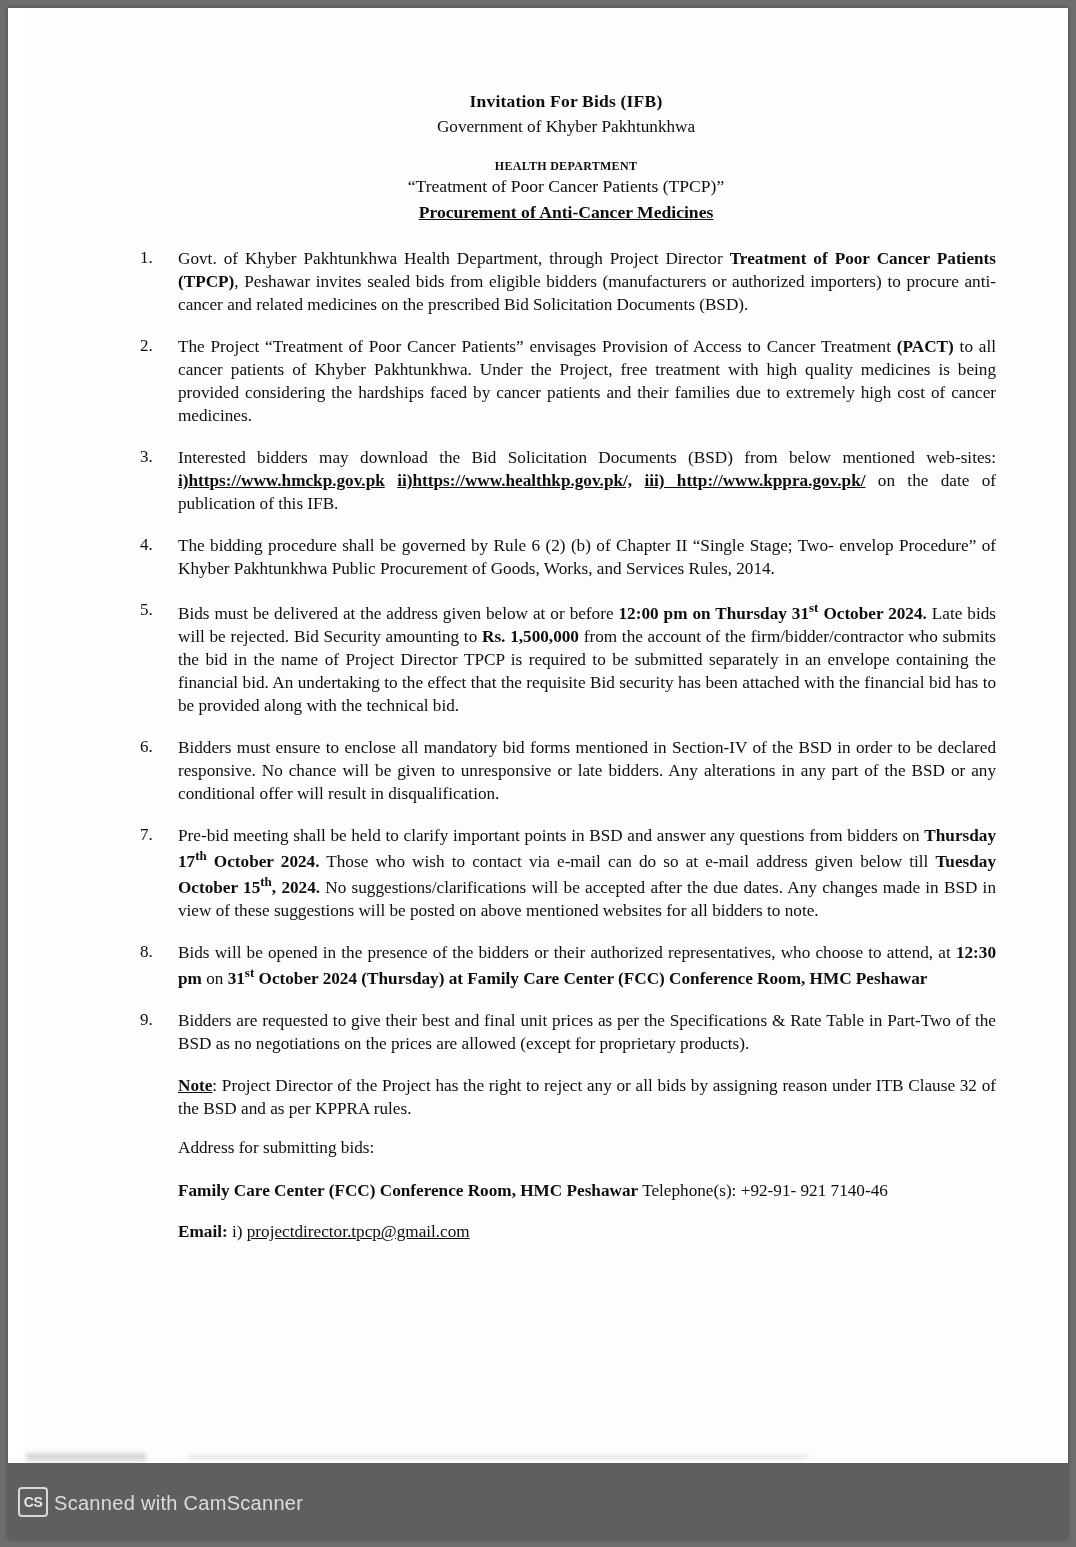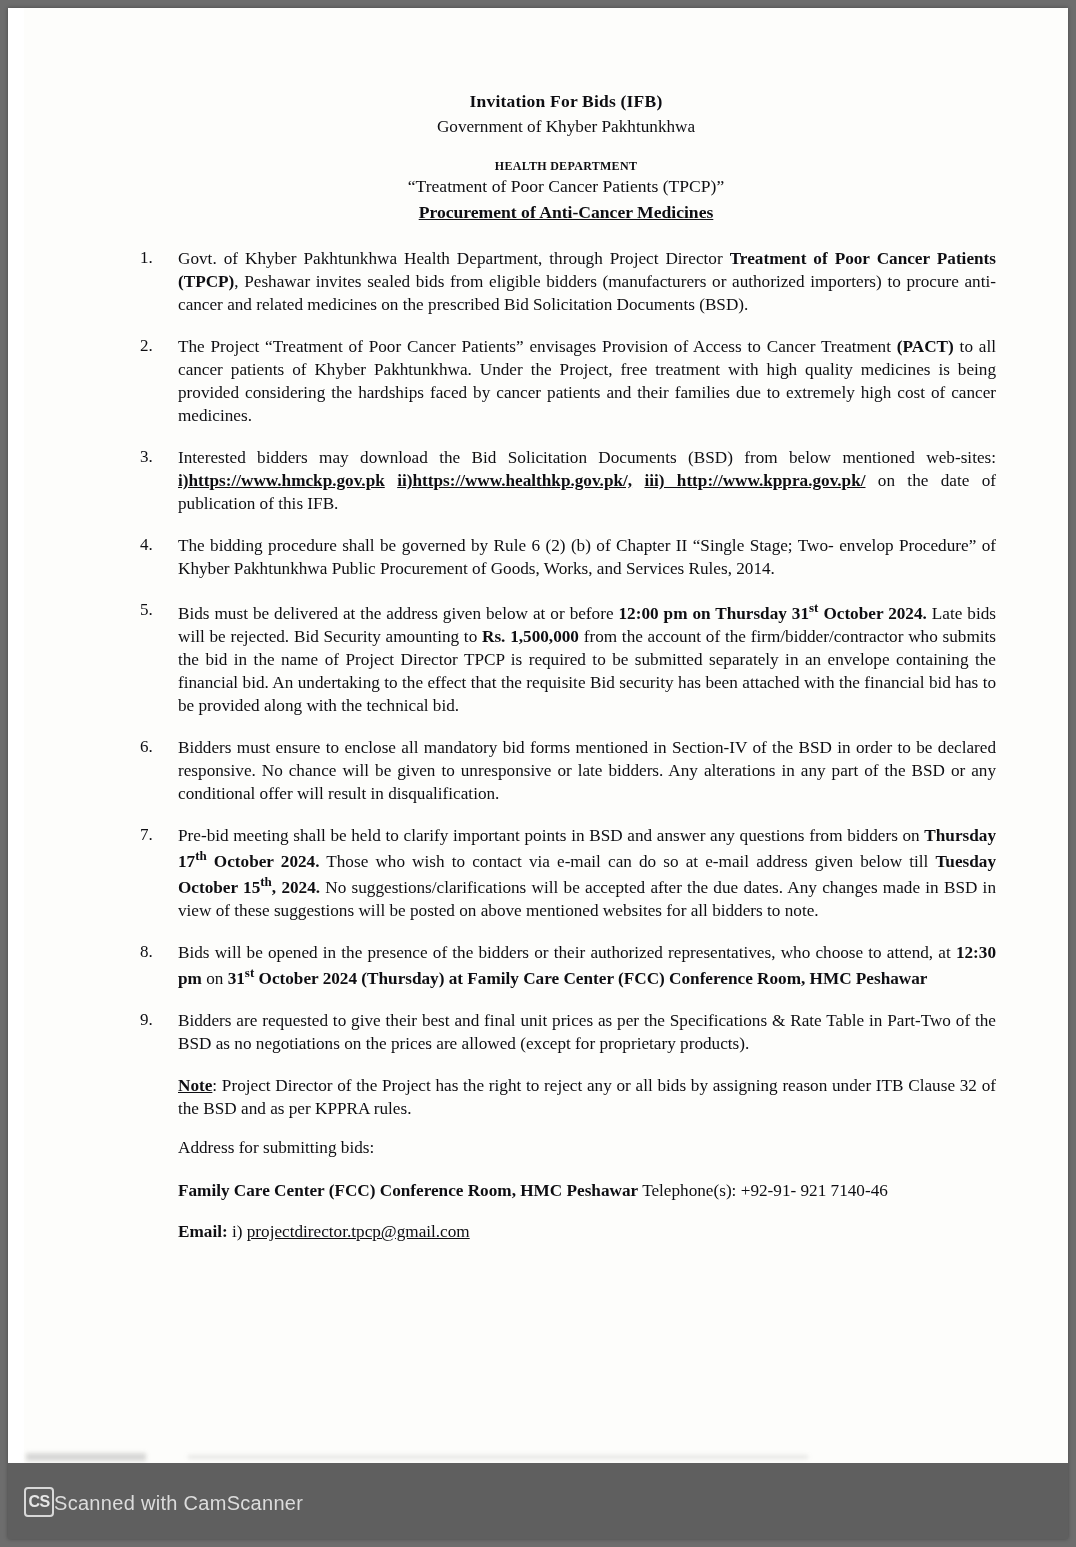--- a/index.html
+++ b/index.html
@@ -116,29 +116,29 @@
   .footer {
     position: absolute;
     left: 0;
     bottom: 0;
     width: 1060px;
     height: 76px;
     background: #5f5f5f;
   }
   .cs-badge {
     position: absolute;
-    left: 16px;
+    left: 10px;
     bottom: 22px;
     width: 26px;
     height: 26px;
     border: 2px solid #d8d8d8;
     border-radius: 4px;
     color: #e6e6e6;
     font-family: "Liberation Sans", sans-serif;
-    font-size: 16px;
+    font-size: 14px;
     font-weight: bold;
     display: flex;
     align-items: center;
     justify-content: center;
     letter-spacing: -0.5px;
   }
   .cs-text {
     position: absolute;
     left: 46px;
     bottom: 24px;

